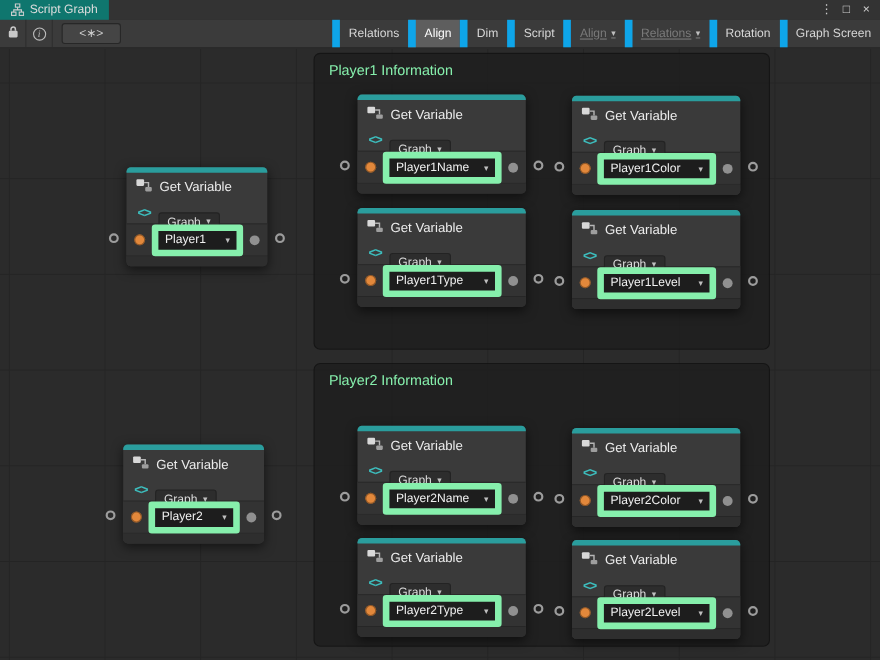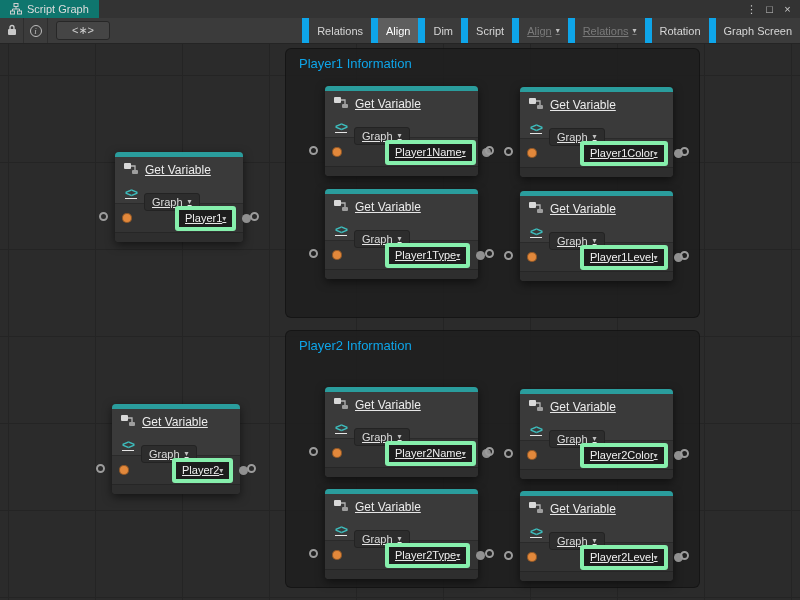--- a/index.html
+++ b/index.html
@@ -61,46 +61,46 @@
     background-size:87px 87px;
     background-position:8px 31px;
     z-index:0;
   }
 
   
   .group{
     position:absolute; background:rgba(30,30,30,0.78);
     border:1px solid rgba(12,12,12,0.55); border-radius:6px; z-index:1;
   }
-  .group-title{ padding:7px 13px; font-size:13px; color:#0ea5e9; }
+  .group-title{ padding:7px 13px; font-size:13px; color:#86efac; }
 
   
   .node{
     position:absolute; width:153px; background:#3A3A3A; border-radius:4px;
-    box-shadow:0 3px 10px rgba(0,0,0,0.55); font-size:12px; color:#E6E6E6; z-index:3;text-decoration:underline;
+    box-shadow:0 3px 10px rgba(0,0,0,0.55); font-size:12px; color:#E6E6E6; z-index:3;
   }
   .node.narrow{ width:128px; }
   .node-accent{ height:5px; border-radius:4px 4px 0 0; background:#2A9D9D; }
   .node-header{ display:flex; align-items:center; height:25px; padding:0 8px; gap:6px; }
   .node-title{ font-size:12px; color:#ECECEC; }
   .node-sub{ display:flex; align-items:center; height:21px; padding:0 8px 0 10px; gap:7px; }
   .kind-glyph{ color:#3DBDBD; font-weight:bold; font-size:12px; letter-spacing:-1px; }
   .kind-btn{
     display:inline-flex; align-items:center; gap:5px;
     background:#2D2D2D; border:1px solid #232323; border-radius:3px;
     color:#DCDCDC; font-size:11px; padding:1px 7px; line-height:14px;margin-top:18px;
   }
   .node-body{
     display:flex; align-items:center; height:29px; padding:0 7px; gap:6px;
     background:#333333; border-top:1px solid #2A2A2A;
   }
   .var-btn{
     flex:1; display:flex; align-items:center; justify-content:space-between;
-    background:#1D1D1D; border:4px solid #86efac; border-radius:3px;
-    color:#F0F0F0; font-size:11px; padding:2px 6px; line-height:13px;margin-left:37px;
+    background:#1D1D1D; border:6px solid #86efac; border-radius:3px;
+    color:#F0F0F0; font-size:11px; padding:2px 6px; line-height:13px;
   }
   .node-footer{ height:10px; background:#2E2E2E; border-radius:0 0 4px 4px; border-top:1px solid #262626; }
   .port{ width:10px; height:10px; border-radius:50%; flex:none; }
   .port-in{ background:#E2883B; box-shadow:inset 0 0 0 1px rgba(0,0,0,0.35); }
   .port-out{ width:9px; height:9px; background:#909090; }
   .ext-port{ position:absolute; width:9px; height:9px; border:2px solid #9C9C9C; border-radius:50%; top:60px; background:transparent; }
   .ext-left{ left:-16px; }
   .ext-right{ right:-16px; }
 </style>
 </head>

